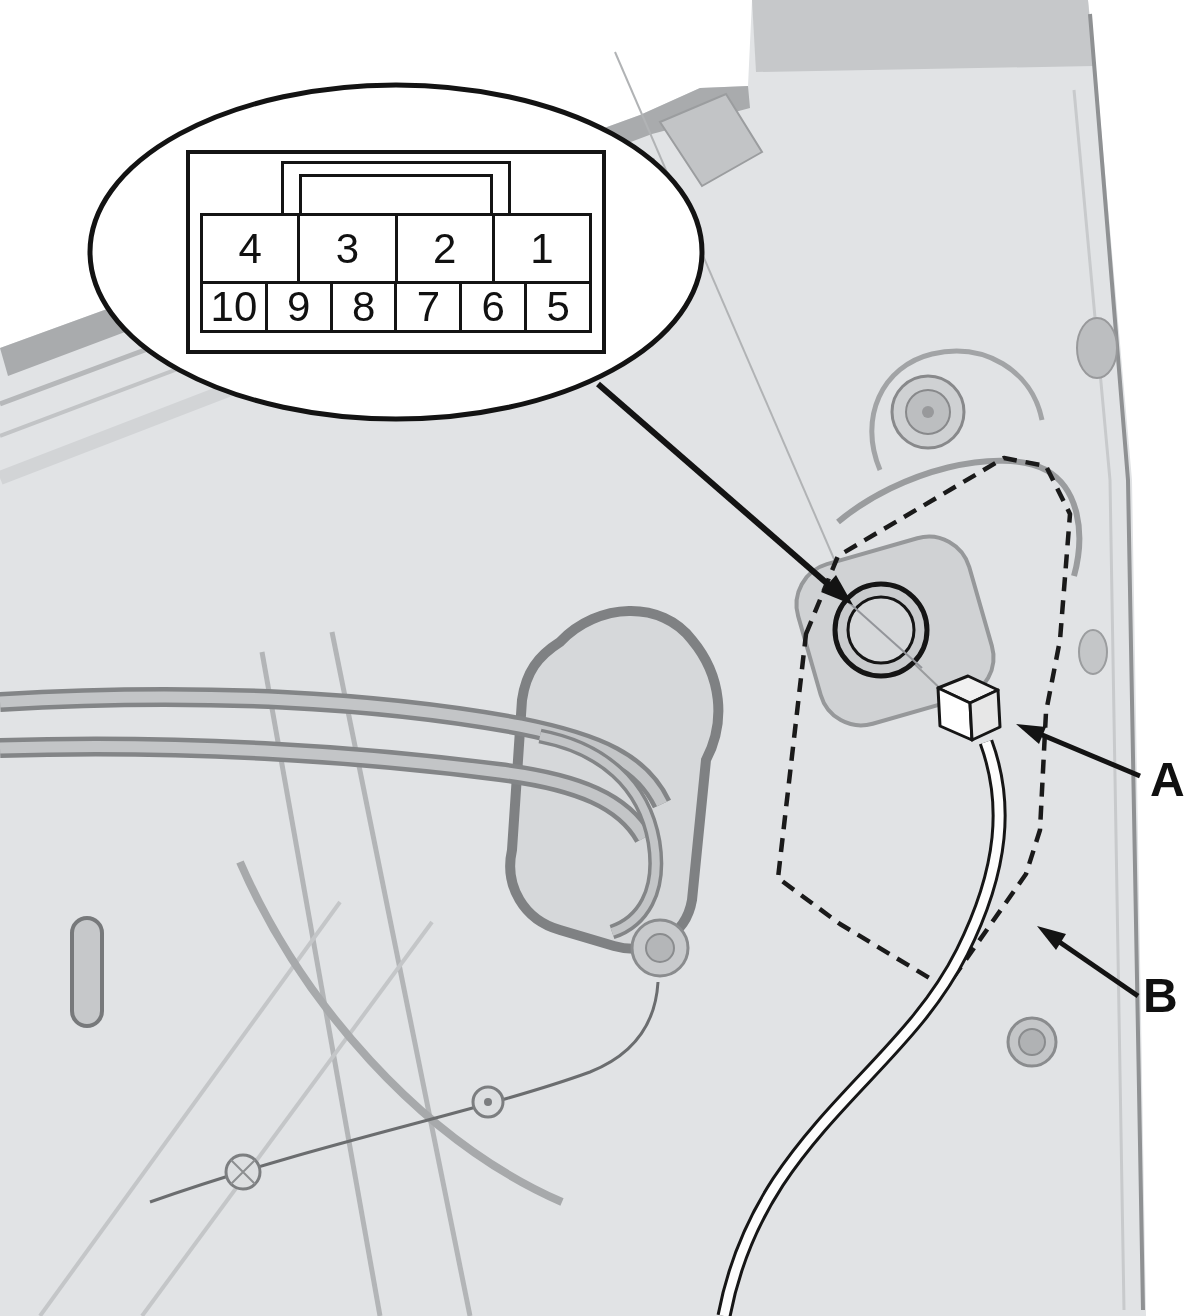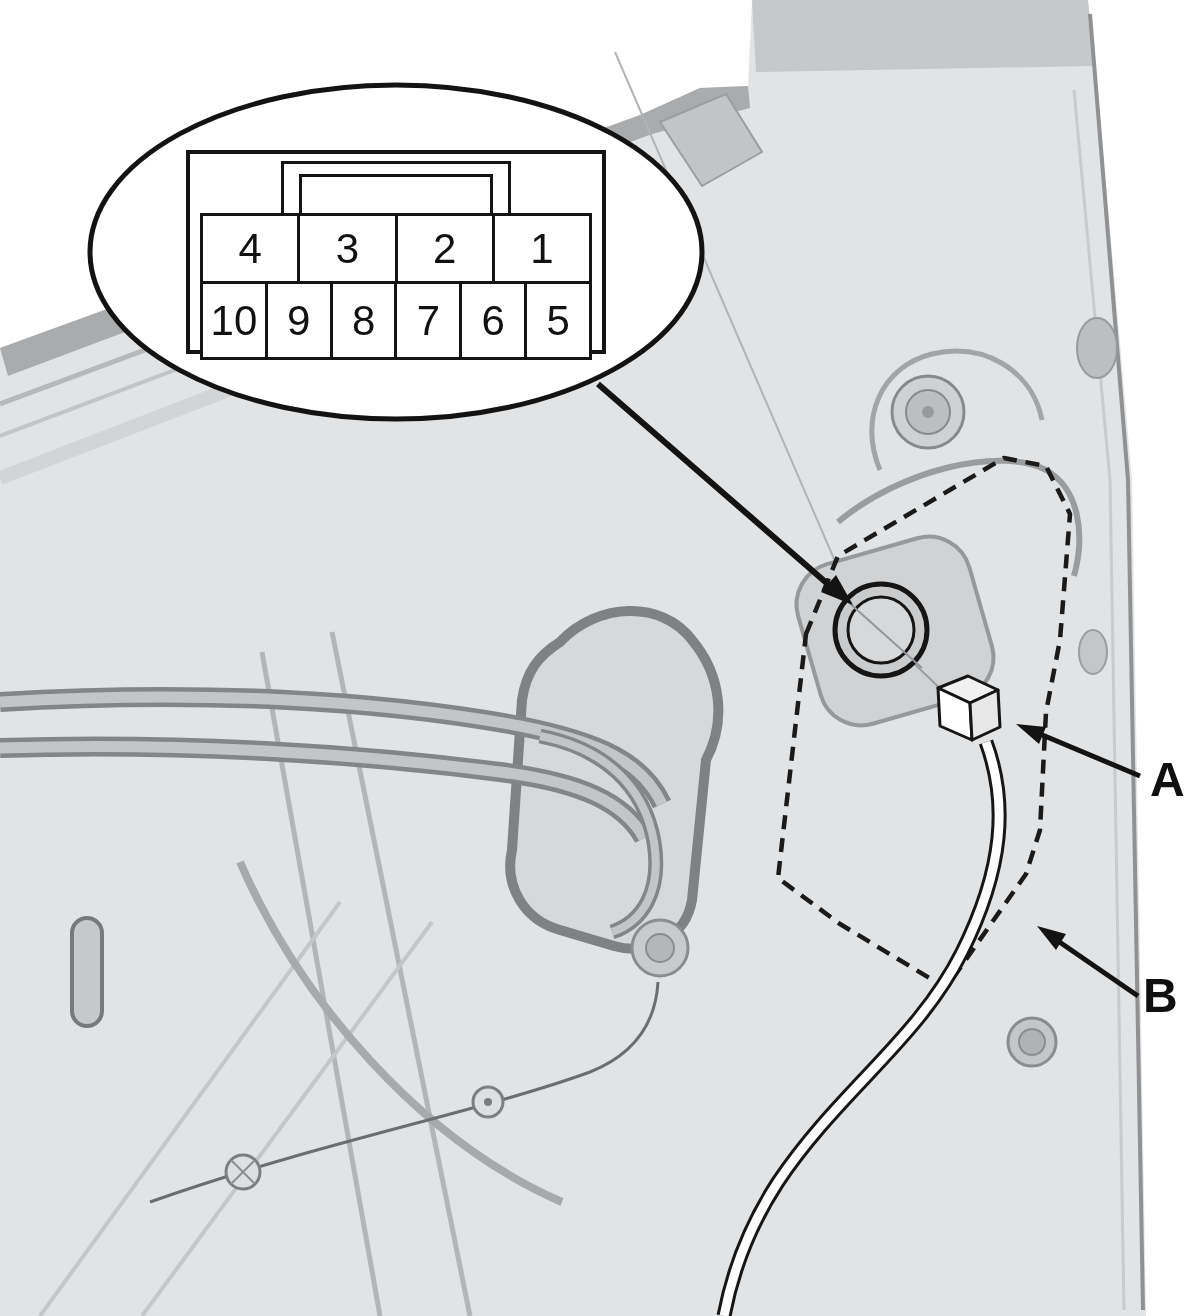--- a/index.html
+++ b/index.html
@@ -34,21 +34,21 @@
   .pin-row { display: flex; }
   .pin-row.bottom { margin-top: -3px; }
   .pin-cell {
     flex: 1;
     display: flex; align-items: center; justify-content: center;
     border: 3px solid #141414; background: #ffffff;
     font-size: 42px; color: #111111; line-height: 1;
   }
   .pin-cell + .pin-cell { margin-left: -3px; }
   .pin-row.top .pin-cell { height: 71px; }
-  .pin-row.bottom .pin-cell { height: 79px; }
+  .pin-row.bottom .pin-cell { height: 52px; }
 
   .ref-label {
     position: absolute;
     font-size: 48px; font-weight: bold; color: #101010; line-height: 1;
   }
   #label-a { left: 1150px; top: 756px; }
   #label-b { left: 1143px; top: 972px; }
 </style>
 </head>
 <body>

